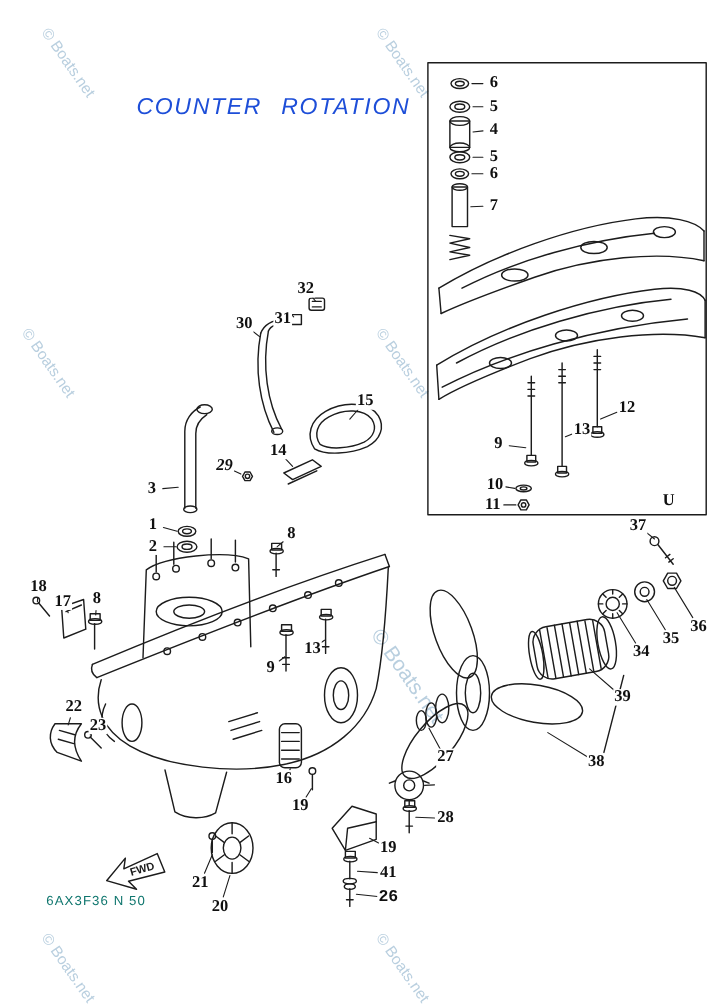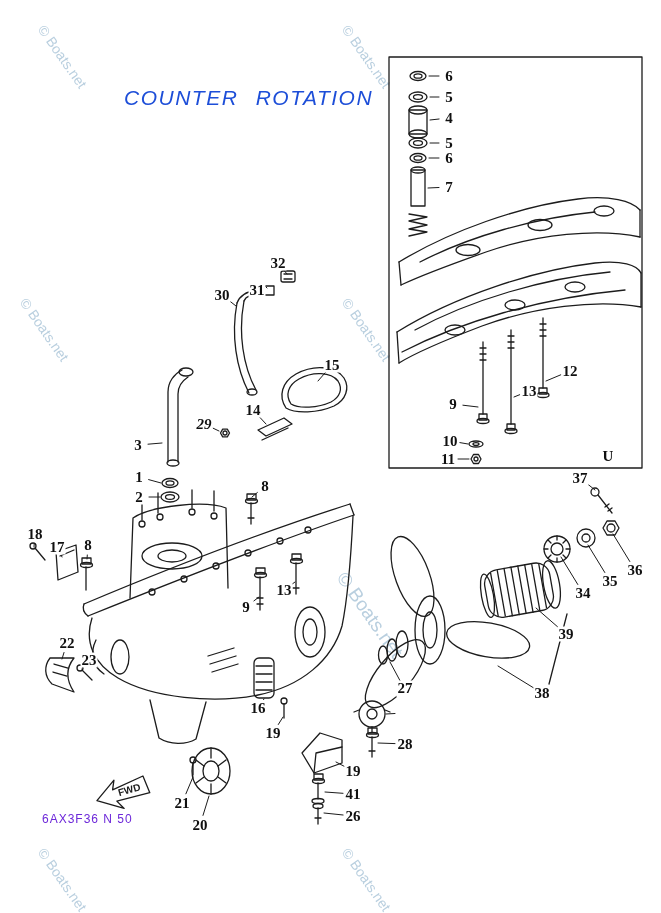--- a/index.html
+++ b/index.html
@@ -22,21 +22,21 @@
     position:absolute; transform:translate(-50%,-50%);
     font-family:"Liberation Serif", serif; font-weight:bold; font-size:15px;
     color:#101010; line-height:1; background:#fff; padding:0 1px;
   }
   .inset-view-label {
     position:absolute; transform:translate(-50%,-50%);
     font-family:"Liberation Serif", serif; font-weight:bold; font-size:15px; color:#101010;
   }
   .footer-code {
     position:absolute; left:42px; top:812px;
-    font:12px "Liberation Sans", sans-serif; color:#6d28d9; letter-spacing:1px;
+    font:12px "Liberation Sans", sans-serif; color:#0f766e; letter-spacing:1px;
   }
 </style>
 </head>
 <body>
 
 <div class="stage">
     <div class="watermark" style="left: 352px; top: 845px; font-size: 14px; color: rgb(185, 207, 223);">© Boats.net</div>
     <div class="watermark" style="left: 48px; top: 845px; font-size: 14px; color: rgb(185, 207, 223);">© Boats.net</div>
     <div class="watermark" style="left: 350px; top: 568px; font-size: 19px; color: rgb(185, 207, 223);">© Boats.net</div>
     <div class="watermark" style="left: 352px; top: 295px; font-size: 14px; color: rgb(185, 207, 223);">© Boats.net</div>
@@ -334,20 +334,20 @@
     <span class="callout" style="left: 583px; top: 593px;">34</span>
     <span class="callout" style="left: 610px; top: 581px;">35</span>
     <span class="callout" style="left: 635px; top: 570px;">36</span>
     <span class="callout" style="left: 566px; top: 634px;">39</span>
     <span class="callout" style="left: 542px; top: 693px;">38</span>
     <span class="callout" style="left: 405px; top: 690px;">33</span>
     <span class="callout" style="left: 405px; top: 688px;">27</span>
     <span class="callout" style="left: 405px; top: 744px;">28</span>
     <span class="callout" style="left: 353px; top: 771px;">19</span>
     <span class="callout" style="left: 353px; top: 794px;">41</span>
-    <span class="callout" style="left: 353px; top: 816px;">26</span>
+    <span class="callout" style="left: 353px; top: 816px; font-family: Liberation Mono, monospace;">26</span>
     <span class="callout" style="left: 67px; top: 643px;">22</span>
     <span class="callout" style="left: 89px; top: 660px;">23</span>
     <span class="callout" style="left: 258px; top: 708px;">16</span>
     <span class="callout" style="left: 273px; top: 733px;">19</span>
     <span class="callout" style="left: 182px; top: 803px;">21</span>
     <span class="callout" style="left: 200px; top: 825px;">20</span>
   </div>
 
 </body></html>

